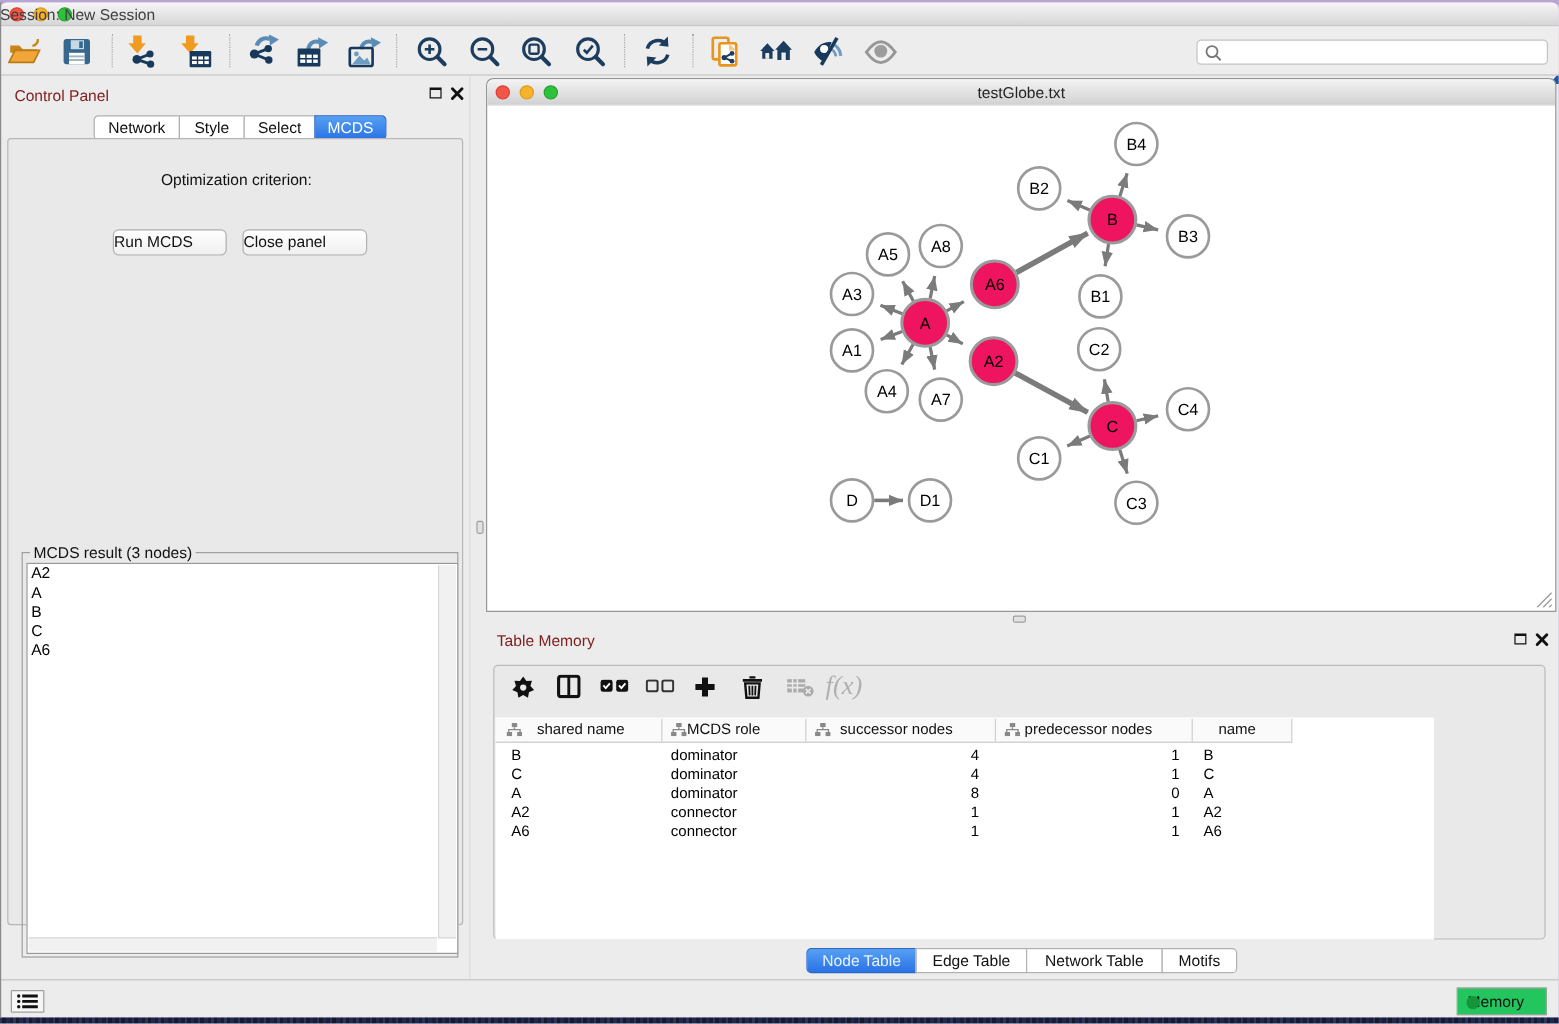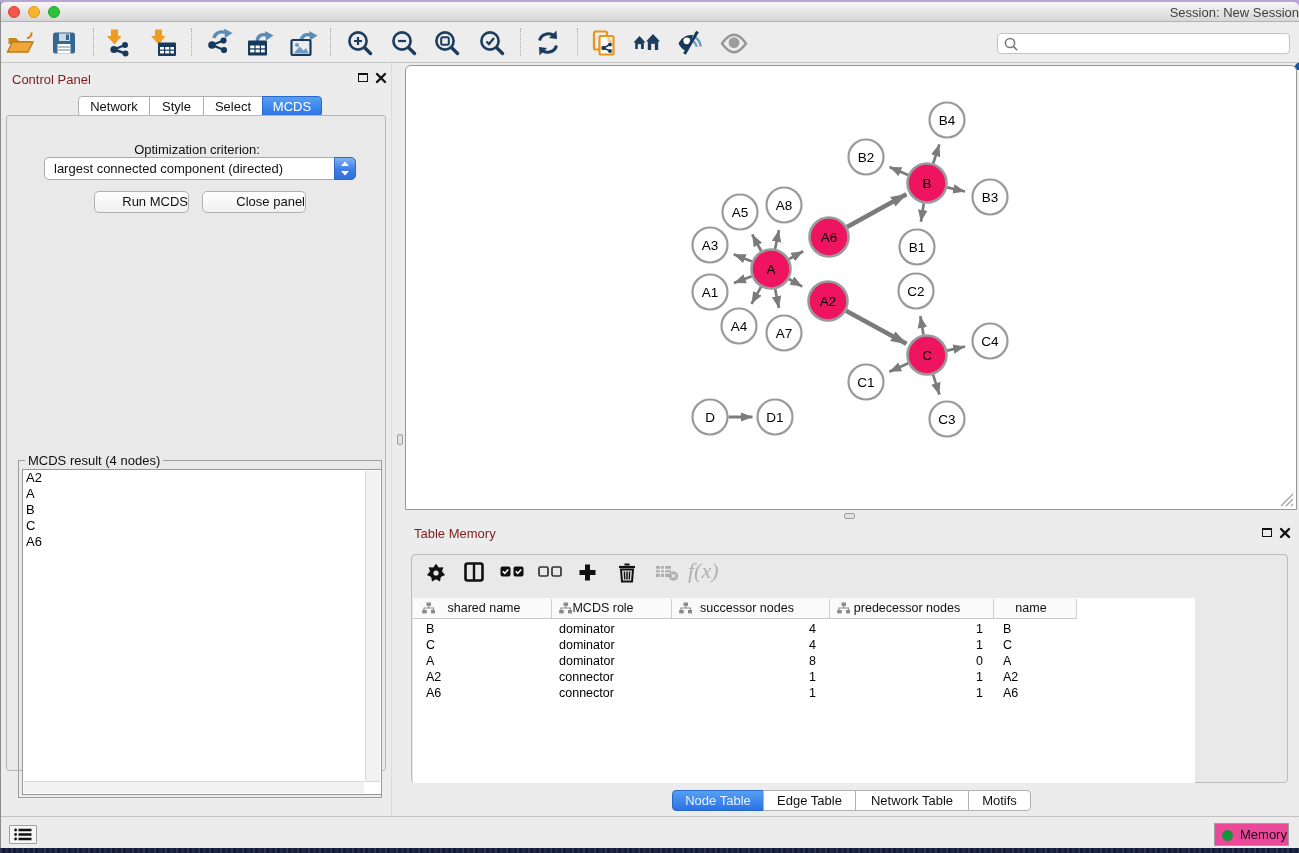--- a/index.html
+++ b/index.html
@@ -4,34 +4,34 @@
 *{margin:0;padding:0;box-sizing:border-box}
 html,body{width:1299px;height:853px;overflow:hidden}
 body{position:relative;font-family:"Liberation Sans",sans-serif;background:#b9a4d6}
 .abs{position:absolute}
 #appwin{left:0;top:2px;width:1299px;height:846px;background:#ececec;border-radius:6px 6px 0 0}
 #deskbottom{left:0;top:848px;width:1299px;height:5px;background:#1b2340;background-image:repeating-linear-gradient(90deg,rgba(70,85,130,0.35) 0 2px,rgba(10,14,30,0.45) 2px 5px,rgba(45,55,95,0.3) 5px 8px,rgba(15,20,40,0.4) 8px 11px)}
 #bluetri{left:1291px;top:61px;width:0;height:0;border-top:9px solid transparent;border-right:8px solid #1c56a8}
 #titlebar{left:0;top:2px;width:1299px;height:20px;background:linear-gradient(#f6f6f6,#d6d6d6);border-bottom:1px solid #b2b2b2;border-radius:6px 6px 0 0}
 .tl{position:absolute;width:12px;height:12px;border-radius:50%}
 #titlebar .tl{top:4px !important}
-#apptitle{width:100%;text-align:right;top:3px;font-size:13px;color:#3f3f3f}
+#apptitle{width:100%;text-align:left;top:3px;font-size:13px;color:#3f3f3f}
 #toolbar{left:0;top:22px;width:1299px;height:41px;background:#ededed;border-bottom:1px solid #c5c5c5}
 .tsep{position:absolute;top:6px;height:28px;width:0;border-left:1px dotted #a9a9a9}
 #searchbox{left:997px;top:11px;width:293px;height:21px;background:#fff;border:1px solid #c3c3c3;border-radius:4px}
 #leftpanel{left:0;top:63px;width:392px;height:753px;border-right:1px solid #dcdcdc}
 .paneltitle{font-size:13px;color:#7f1d1d}
 .floatico{position:absolute;width:10px;height:9px;border:1px solid #111;border-top:2px solid #111}
 .tabrow .tab{position:absolute;top:0;height:21px;background:#fff;border:1px solid #aeaeae;font-size:13px;color:#111;text-align:center;line-height:19px}
 .tab.sel{background:linear-gradient(#55a0f4,#2b72e5);color:#fff;border-color:#2b66c9}
 #cpcontent{left:6px;top:52px;width:380px;height:656px;border:1px solid #b7b7b7;border-radius:3px;background:#e9e9e9}
 #optlabel{left:0;top:26px;width:380px;text-align:center;font-size:13px;color:#111}
 #combo{left:37px;top:41px;width:312px;height:23px;background:#fff;border:1px solid #a9a9a9;border-radius:5px;font-size:13px;color:#111;line-height:21px;padding-left:9px}
 #combobtn{right:-1px;top:-1px;width:22px;height:23px;border-radius:0 5px 5px 0;background:linear-gradient(#82b4f4 0%,#3f7ee4 55%,#2f6edd 100%);border:1px solid #2e67c6}
-.btn{position:absolute;height:22px;background:linear-gradient(#ffffff,#f0f0f0);border:1px solid #b1b1b1;border-radius:5px;font-size:13px;color:#111;text-align:right;line-height:20px}
+.btn{position:absolute;height:22px;background:linear-gradient(#ffffff,#f0f0f0);border:1px solid #b1b1b1;border-radius:5px;font-size:13px;color:#111;text-align:left;line-height:20px}
 #groupbox{left:11px;top:344px;width:364px;height:338px;border:1px solid #9f9f9f}
 #grouplabel{position:absolute;left:6px;top:-8px;background:#e9e9e9;padding:0 3px;font-size:13px;color:#111}
 #mlist{position:absolute;left:3px;top:8px;width:360px;height:326px;background:#fff;border:1px solid #989898;font-size:13px;color:#000}
 #mlist .it{padding-left:3px;height:16px;line-height:16px}
 #vtrack{position:absolute;right:1px;top:1px;width:15px;height:311px;background:#f1f1f1;border-left:1px solid #d8d8d8;border-bottom:1px solid #d8d8d8}
 #htrack{position:absolute;left:1px;bottom:1px;right:17px;height:12px;background:#f1f1f1;border-top:1px solid #d8d8d8}
 .divhandle{position:absolute;width:8px;height:8px;background:#e2e2e2;border:1px solid #9d9d9d}
 #netwin{left:405px;top:65px;width:892px;height:445px;background:#fff;border:1px solid #979797;border-radius:6px 6px 0 0}
 #nettitle{left:0;top:0;width:100%;height:22px;background:linear-gradient(#f3f3f3,#d2d2d2);border-bottom:1px solid #a9a9a9;border-radius:6px 6px 0 0}
 #netname{width:100%;text-align:center;top:4px;font-size:13px;color:#242424}
@@ -40,21 +40,21 @@
 #ttable{position:absolute;left:1px;top:43px;width:782px;height:185px;background:#fff}
 #thead{position:absolute;left:0;top:0;width:664px;height:21px;background:#fafafa;border-bottom:1px solid #c9c9c9}
 .hsep{position:absolute;top:1px;height:19px;width:1px;background:#cfcfcf}
 .hlab{position:absolute;top:3px;font-size:12.5px;color:#111;text-align:center}
 .cell{position:absolute;font-size:12.5px;color:#000;height:16px;line-height:16px}
 .num{text-align:right}
 .btab{position:absolute;top:0;height:21px;background:#fff;border:1px solid #b1b1b1;font-size:13px;color:#111;text-align:center;line-height:19px}
 .btab.sel{background:linear-gradient(#55a0f4,#2b72e5);color:#e8f2fd;border-color:#2b66c9}
 #statusbar{left:0;top:816px;width:1299px;height:32px;border-top:1px solid #c2c2c2}
 #hambtn{left:9px;top:8px;width:28px;height:19px;border:1px solid #9e9e9e;background:#f6f6f6;border-radius:1px}
-#membtn{left:1214px;top:6px;width:75px;height:23px;border:1px solid #9f9f9f;background:#ec4899;font-size:13px;color:#111;line-height:21px;padding-left:25px}
+#membtn{left:1214px;top:6px;width:75px;height:23px;border:1px solid #9f9f9f;background:#22c55e;font-size:13px;color:#111;line-height:21px;padding-left:8px}
 #memdot{position:absolute;left:7px;top:5.5px;width:11px;height:11px;border-radius:50%;background:#179339}
 </style></head>
 <body>
 <div class="abs" id="appwin"></div>
 <div class="abs" style="left:0;top:2px;width:1px;height:846px;background:#8a8a8a;z-index:50"></div>
 <div class="abs" id="deskbottom"></div>
 <div class="abs" id="titlebar">
  <div class="tl" style="left:8px;top:5px;background:#f25648;border:1px solid #df4036"></div>
  <div class="tl" style="left:28px;top:5px;background:#f6b32b;border:1px solid #e09c1d"></div>
  <div class="tl" style="left:48px;top:5px;background:#2dc13c;border:1px solid #24a32f"></div>
@@ -194,45 +194,45 @@
       <path d="M2,2 L10,10 M10,2 L2,10" stroke="#111" stroke-width="2.4" stroke-linecap="round"></path>
     </svg>
  <div class="tabrow">
   <div class="tab" style="left:78px;top:33px;width:72px;border-radius:4px 0 0 4px">Network</div>
   <div class="tab" style="left:149px;top:33px;width:55px">Style</div>
   <div class="tab" style="left:203px;top:33px;width:60px">Select</div>
   <div class="tab sel" style="left:262px;top:33px;width:60px;border-radius:0 4px 4px 0">MCDS</div>
  </div>
  <div class="abs" id="cpcontent">
   <div class="abs" id="optlabel">Optimization criterion:</div>
-  <div class="abs" id="combo">largest connected component (directed)
-   <div class="abs" id="combobtn"><svg width="20" height="21" viewBox="0 0 20 21">
-            <path d="M6,8 L10,3.5 L14,8 z" fill="#fff"></path>
-            <path d="M6,13 L10,17.5 L14,13 z" fill="#fff"></path>
-          </svg></div>
-  </div>
   <div class="btn" style="left:87px;top:75px;width:95px">Run MCDS</div>
   <div class="btn" style="left:195px;top:75px;width:104px">Close panel</div>
   <div class="abs" id="groupbox">
-   <div id="grouplabel">MCDS result (4 nodes)</div>
+   <div id="grouplabel">MCDS result (3 nodes)</div>
    <div class="abs" id="mlist">
     <div class="it">A2</div>
           <div class="it">A</div>
           <div class="it">B</div>
           <div class="it">C</div>
           <div class="it">A6</div>
     <div class="abs" id="vtrack"></div>
     <div class="abs" id="htrack"></div>
    </div>
   </div>
  </div>
 </div>
 <div class="divhandle" style="left:397px;top:434px;width:6px;height:11px;border-radius:2px"></div>
 <div class="divhandle" style="left:844px;top:513px;width:11px;height:6px;border-radius:2px"></div>
 <div class="abs" id="netwin">
+ <div class="abs" id="nettitle">
+  <div class="tl" style="left:7px;top:5px;background:#f25648;border:1px solid #df4036"></div>
+  <div class="tl" style="left:27px;top:5px;background:#f6b32b;border:1px solid #e09c1d"></div>
+  <div class="tl" style="left:47px;top:5px;background:#2dc13c;border:1px solid #24a32f"></div>
+  <div class="abs" id="netname">testGlobe.txt</div>
+ </div>
  <svg style="position:absolute;right:2px;bottom:2px" width="14" height="14" viewBox="0 0 14 14">
       <path d="M13,1 L1,13 M13,6 L6,13 M13,11 L11,13" stroke="#9f9f9f" stroke-width="1.2"></path>
     </svg>
 </div>
 <svg id="graph" width="891" height="421" viewBox="0 0 891 421" style="position:absolute;left:406px;top:88px">
 <defs>
 <marker id="ars" markerWidth="14" markerHeight="11" refX="12" refY="5" orient="auto" markerUnits="userSpaceOnUse">
         <path d="M0,0.2 L12,5 L0,9.8 z" fill="#7b7b7b"></path>
       </marker>
 <marker id="arl" markerWidth="18" markerHeight="14" refX="15.5" refY="6.5" orient="auto" markerUnits="userSpaceOnUse">

